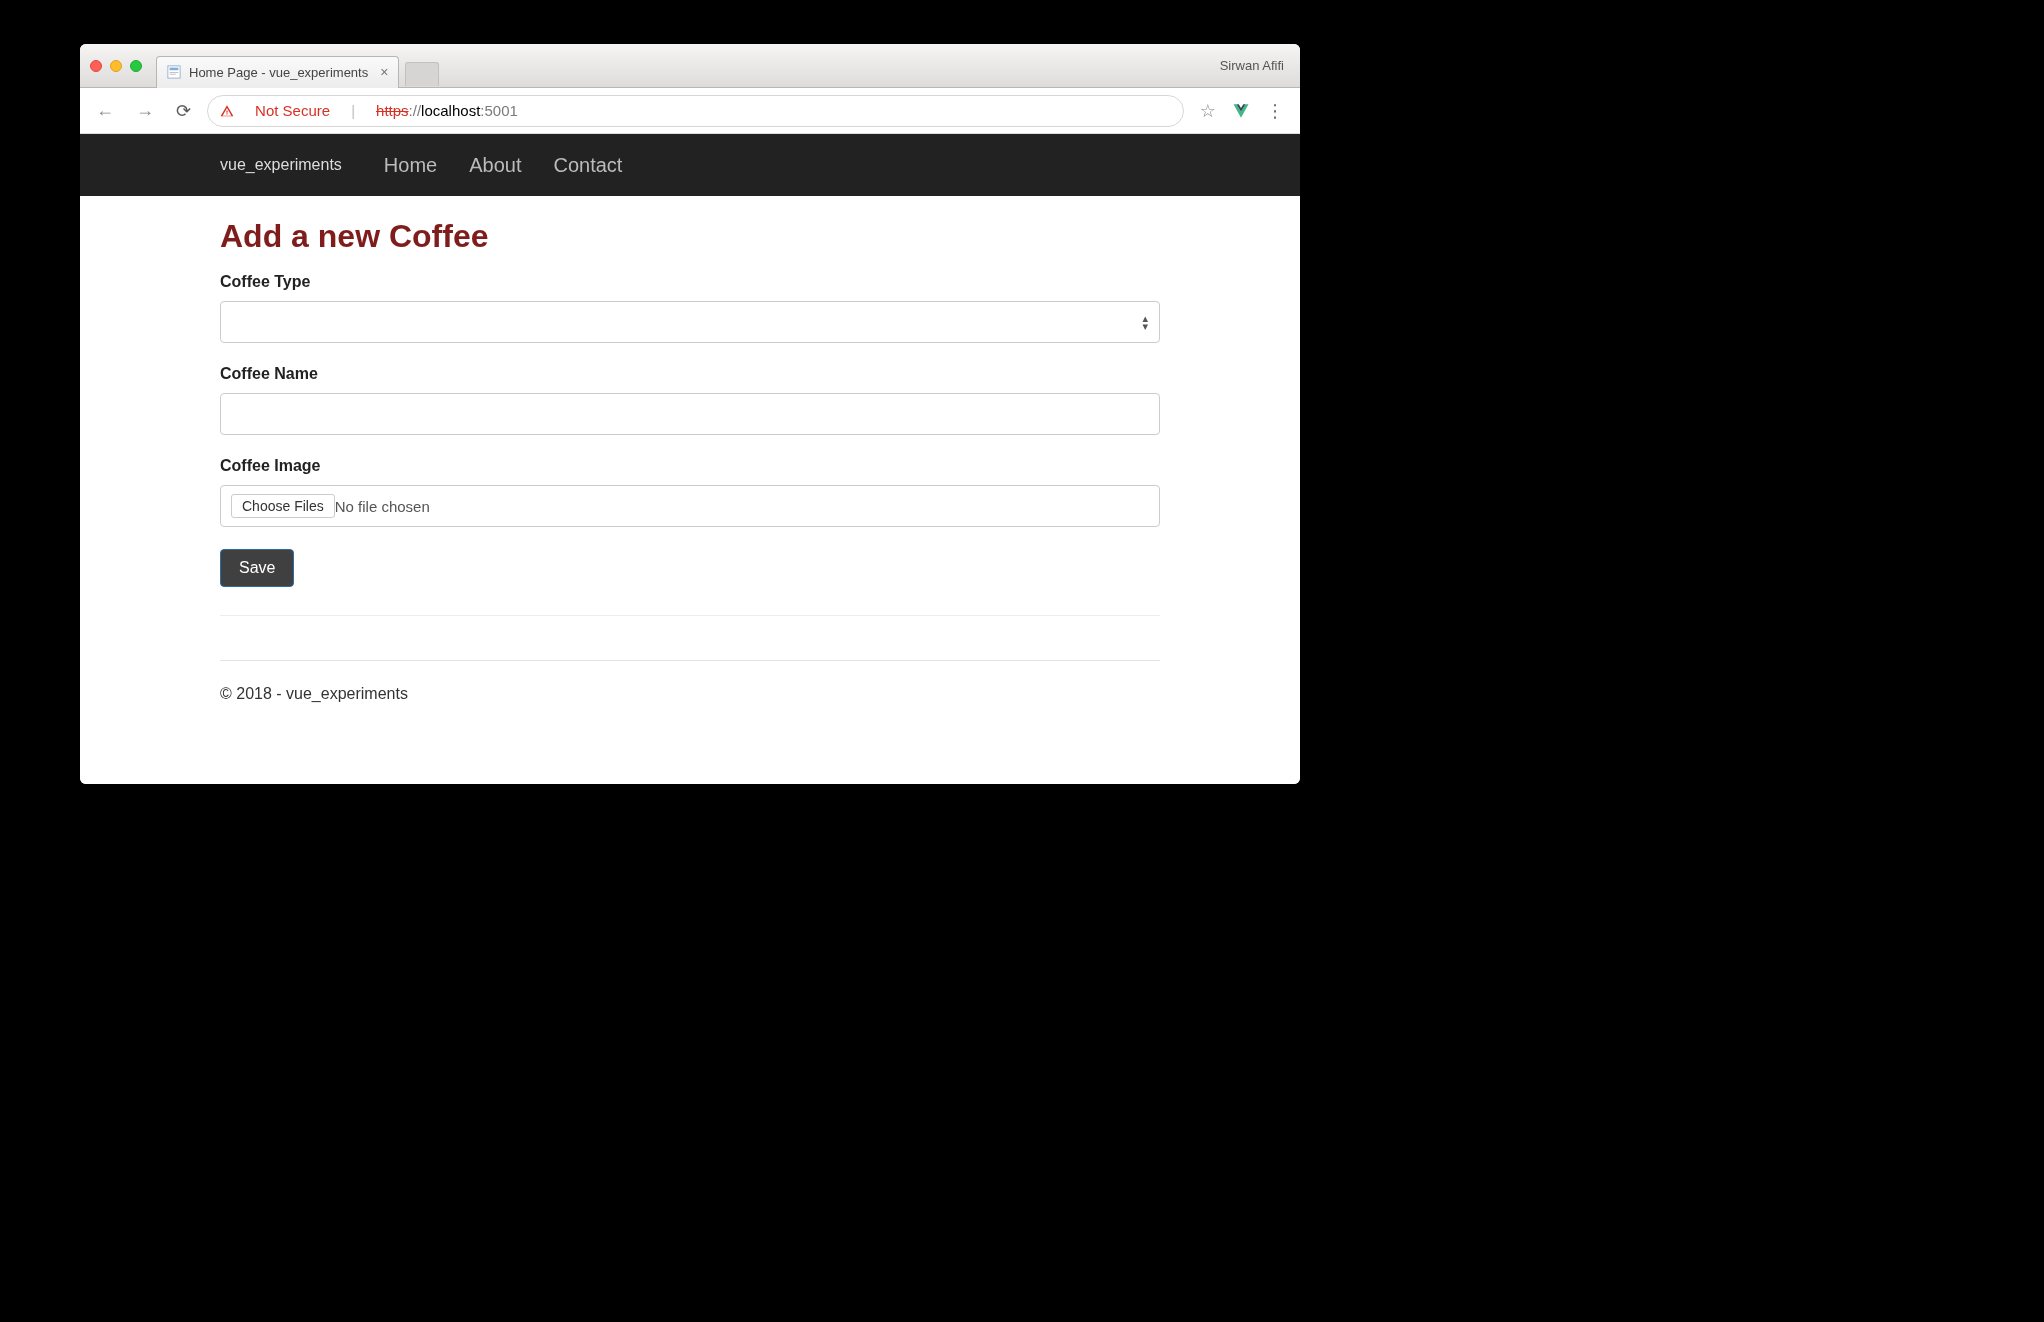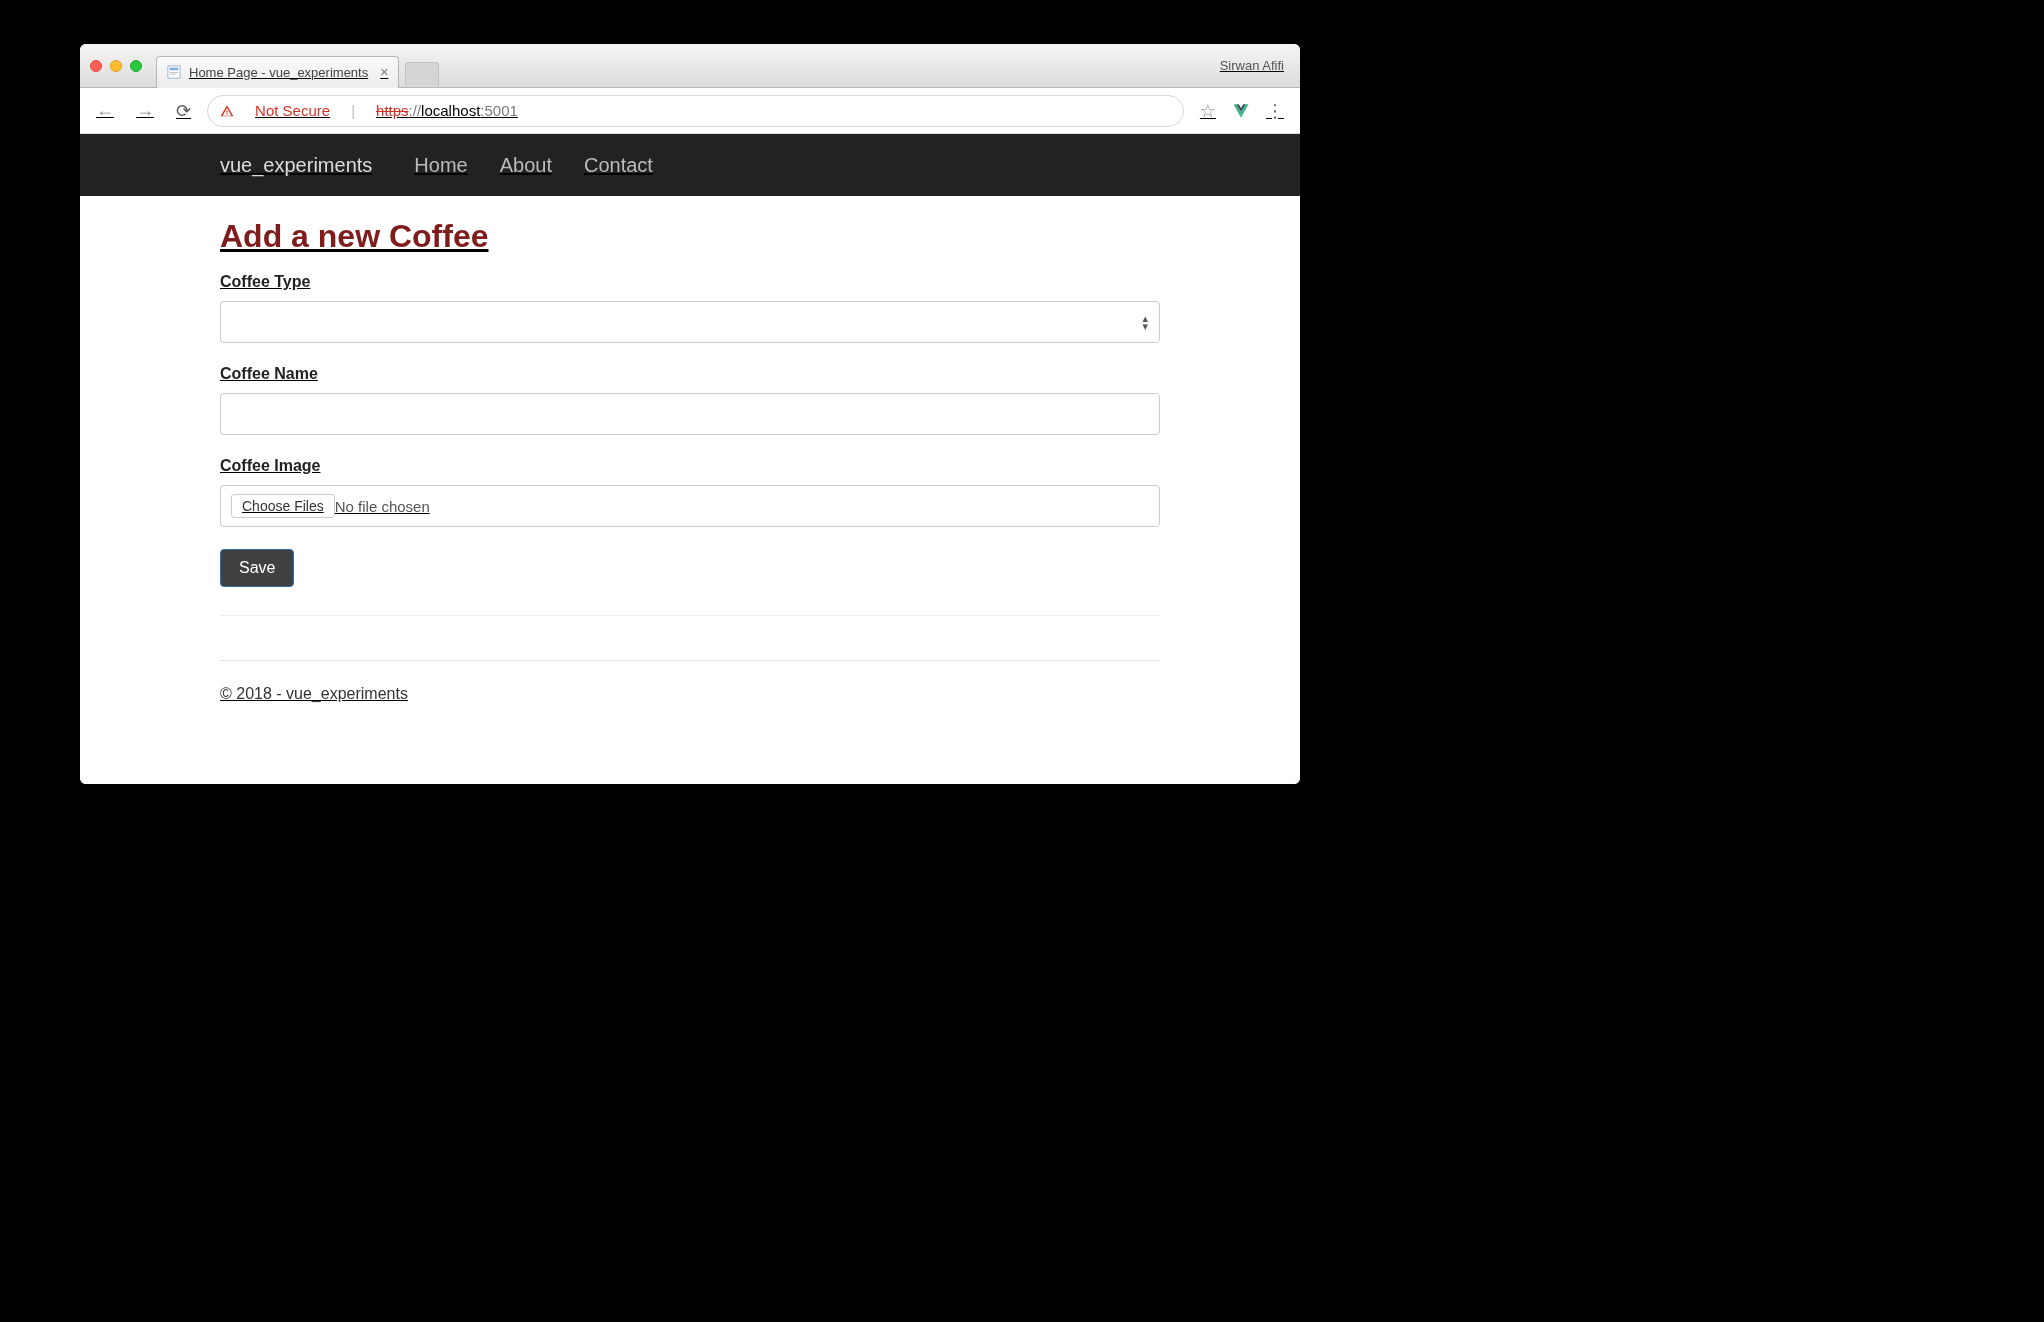--- a/index.html
+++ b/index.html
@@ -15,21 +15,20 @@
     top: 44px;
     left: 80px;
     width: 1220px;
     height: 740px;
     background: #fff;
     border-radius: 6px;
     overflow: hidden;
     box-shadow: 0 20px 60px rgba(0,0,0,0.5);
     display: flex;
     flex-direction: column;
-    text-decoration: underline;
   }
   .titlebar {
     height: 44px;
     background: linear-gradient(#f6f5f4,#dedcdb);
     border-bottom: 1px solid #b7b6b5;
     display: flex;
     align-items: center;
     padding: 0 10px;
     position: relative;
   }
@@ -86,21 +85,21 @@
   .menu-dots { color:#666; font-size:18px; padding:0 6px; }
 
   .page { flex:1; overflow:auto; background:#fff; }
 
   .navbar {
     background:#222; height:62px;
     display:flex; align-items:center;
     padding: 0 140px;
     gap: 32px;
   }
-  .brand { color:#ddd; font-size:20px; margin-right:10px; }
+  .brand { color:#ddd; font-size:16px; margin-right:10px; }
   .navlink { color:#bbb; font-size:20px; }
   .container { padding: 22px 140px 30px 140px; }
   h2.page-title { font-size:32px; font-weight:600; color:#7f1d1d; margin-bottom:18px; }
   .form-group { margin-bottom:22px; }
   .form-label { font-weight:700; font-size:16px; color:#222; display:block; margin-bottom:10px; }
   .form-control {
     width:100%; height:42px;
     border:1px solid #ccc; border-radius:4px;
     padding:6px 10px; font-size:15px; background:#fff;
   }

